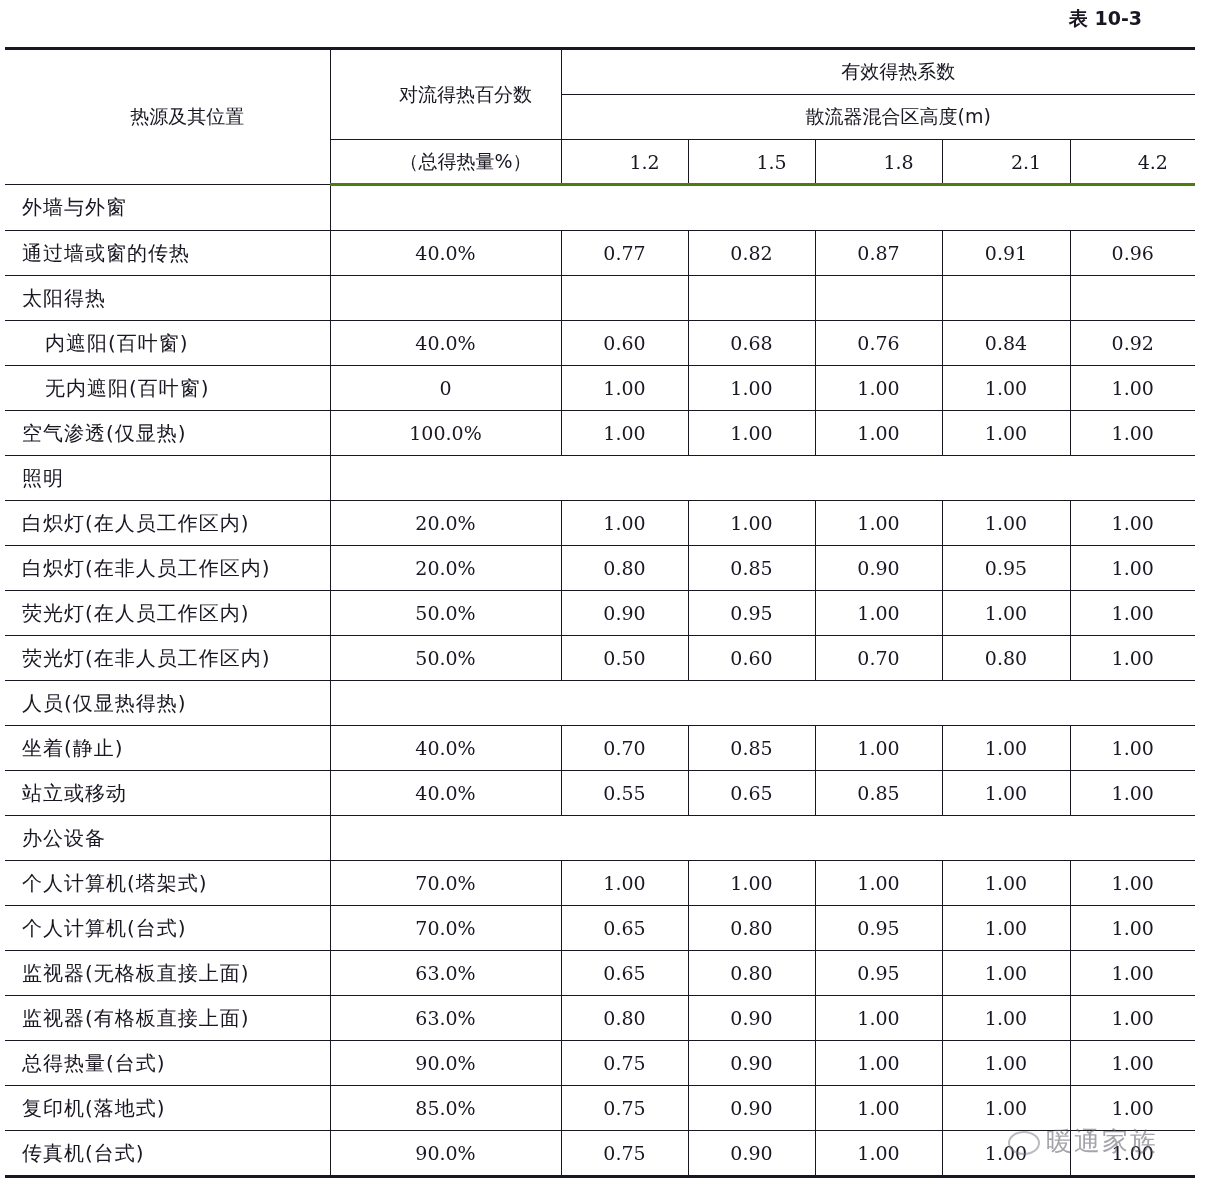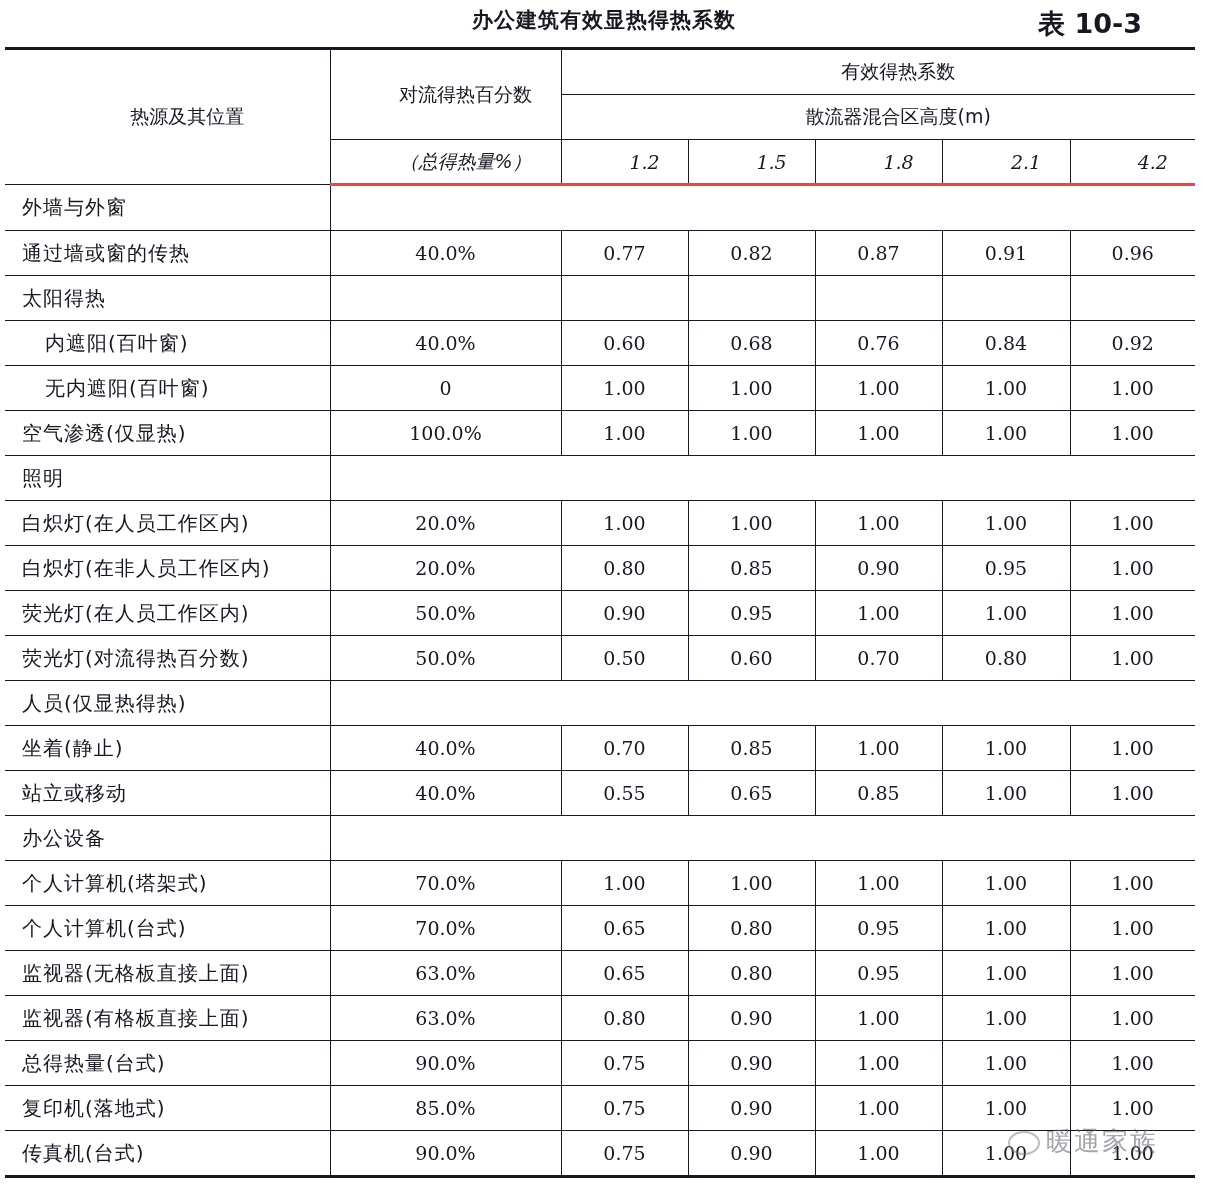--- a/index.html
+++ b/index.html
@@ -2,45 +2,44 @@
 <html><head>
 <meta charset="utf-8">
 <style>
   html, body { margin:0; padding:0; background:#ffffff; }
   body { width:1208px; height:1194px; position:relative; overflow:hidden;
          font-family:"DejaVu Serif","Liberation Serif",serif; color:#1a1622; }
   .title-bar { position:absolute; left:0; top:0; width:1208px; height:46px; }
   .title { position:absolute; left:0; width:1208px; top:6px; text-align:center;
            font-family:"DejaVu Sans","Liberation Sans",sans-serif; font-weight:bold; font-size:21px; letter-spacing:1px; }
   .table-no { position:absolute; right:66px; top:6px; font-family:"DejaVu Sans","Liberation Sans",sans-serif;
-              font-weight:bold; font-size:27px; }
+              font-weight:bold; font-size:19px; }
   table { position:absolute; left:5px; top:47px; width:1190px; border-collapse:collapse; table-layout:fixed; }
   table { border-top:3px solid #1a1622; border-bottom:3px solid #1a1622; }
   td, th { border:1.5px solid #1a1622; padding:0; font-weight:normal; }
   td:first-child, th:first-child { border-left:none; }
   td:last-child, th:last-child { border-right:none; }
   thead tr.h1 th { height:44px; }
   thead tr.h2 th { height:44px; }
-  thead tr.h3 th { height:43px; border-bottom:3px solid #ef4444;font-style:italic; }
+  thead tr.h3 th { height:43px; border-bottom:3px solid #4d7c0f; }
   th { font-family:"DejaVu Sans","Liberation Sans",sans-serif; font-size:19px; text-align:center;padding-left:40px; }
   th.num { font-family:"DejaVu Serif","Liberation Serif",serif; font-size:19px; }
   tbody td { height:44px; font-size:19px; text-align:center; }
   td.label { text-align:left; padding-left:17px; font-family:"DejaVu Sans","Liberation Sans",sans-serif; font-size:20px; letter-spacing:1px; }
   td.label.indent { padding-left:40px; }
   tr.category td.span { border-left:1.5px solid #1a1622; }
   .watermark { position:absolute; left:1008px; top:1124px; font-family:"DejaVu Sans","Liberation Sans",sans-serif;
                font-size:26px; color:rgba(90,90,100,0.55); letter-spacing:2px; }
   .watermark .wm-icon { display:inline-block; width:28px; height:20px; border:2px solid rgba(120,120,130,0.5);
                border-radius:50%; vertical-align:middle; margin-right:6px; }
 </style>
 </head>
 <body>
 
 <div class="title-bar">
-  <div class="title">办公建筑有效显热得热系数</div>
   <div class="table-no">表 10-3</div>
 </div>
 
 <table>
   <colgroup>
     <col style="width:325px">
       <col style="width:231px">
     <col style="width:127px">
       <col style="width:127px">
       <col style="width:127px">
@@ -140,21 +139,21 @@
       <tr>
         <td class="label">荧光灯(在人员工作区内)</td>
         <td>50.0%</td>
         <td>0.90</td>
         <td>0.95</td>
         <td>1.00</td>
         <td>1.00</td>
         <td>1.00</td>
       </tr>
       <tr>
-        <td class="label">荧光灯(对流得热百分数)</td>
+        <td class="label">荧光灯(在非人员工作区内)</td>
         <td>50.0%</td>
         <td>0.50</td>
         <td>0.60</td>
         <td>0.70</td>
         <td>0.80</td>
         <td>1.00</td>
       </tr>
       <tr class="category">
         <td class="label">人员(仅显热得热)</td>
         <td colspan="6" class="span"></td>

